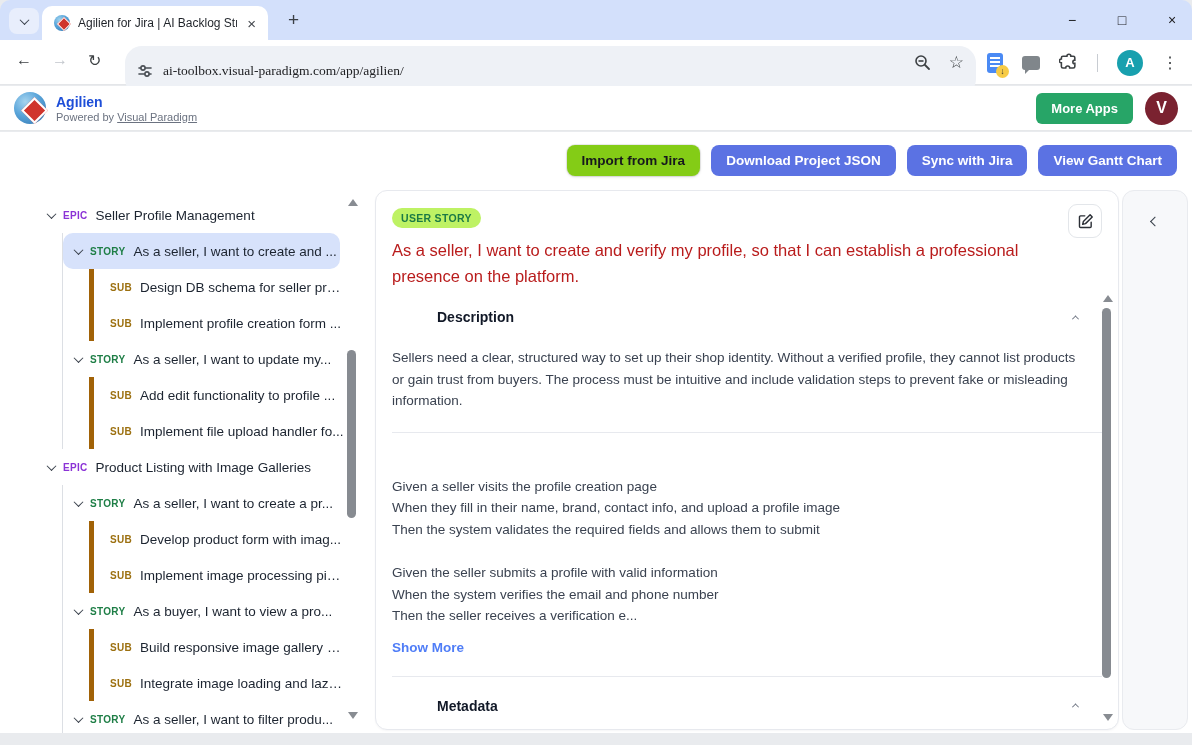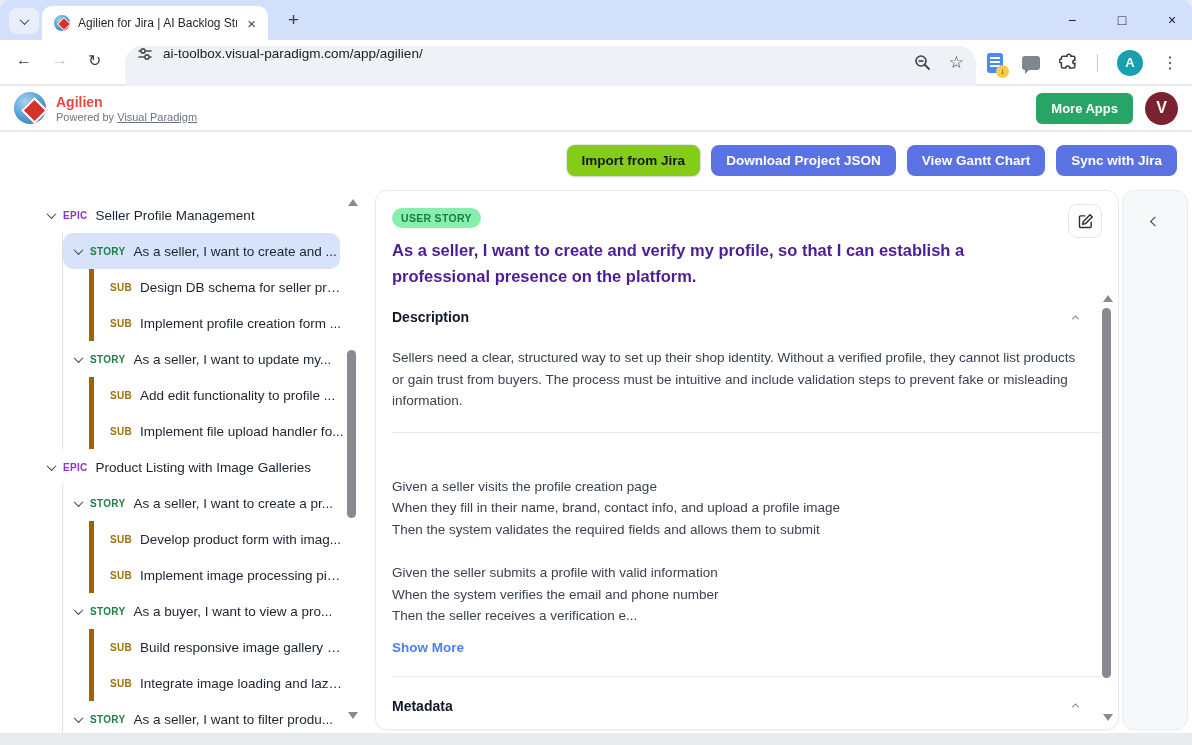--- a/index.html
+++ b/index.html
@@ -18,40 +18,40 @@
   .favicon::after, .logo-globe::after { content:""; position:absolute; background:#d0342c; border:1.5px solid #fff; transform:rotate(45deg); }
   .favicon::after { width:8px; height:8px; left:5px; top:4px; }
   .tab-title { font-size:12px; color:#1f2329; margin-left:8px; white-space:nowrap; overflow:hidden; flex:1; }
   .tab-close { font-size:15px; color:#45494f; margin-left:6px; cursor:pointer; line-height:1; padding:2px 4px; border-radius:50%; }
   .new-tab { position:absolute; left:282px; top:9px; font-size:19px; color:#3a3f46; cursor:pointer; padding:0 6px; }
   .win-controls { position:absolute; right:10px; top:0; height:40px; display:flex; align-items:center; gap:30px; }
   .win-btn { font-size:14px; color:#202124; width:20px; text-align:center; cursor:pointer; }
 
   .btoolbar { position:absolute; top:40px; left:0; right:0; height:45px; background:#fff; border-bottom:1px solid #e4e6e9; }
   .nav-ico { position:absolute; top:11px; font-size:16px; color:#3c4043; cursor:pointer; }
-  .url-pill { position:absolute; left:125px; top:6px; width:851px; height:50px; background:#eef1f6; border-radius:17px; display:flex; padding:0 12px; }
+  .url-pill { position:absolute; left:125px; top:6px; width:851px; height:50px; background:#eef1f6; border-radius:17px; display:flex; align-items:center; padding:0 12px;font-family:Liberation Serif, serif; }
   .site-info { margin-right:10px; cursor:pointer; display:flex; }
   .url-text { font-size:13.5px; color:#202124; }
   .pill-right { position:absolute; right:12px; top:0; height:33px; display:flex; align-items:center; gap:18px; }
   .ext-area { position:absolute; right:14px; top:6px; height:33px; display:flex; align-items:center; gap:19px; }
   .docs-ico { width:16px; height:20px; background:#4a8af4; border-radius:3px; position:relative; }
   .docs-ico::before { content:""; position:absolute; left:3px; top:4px; width:10px; height:2px; background:#fff; box-shadow:0 4px 0 #fff, 0 8px 0 #fff; }
   .docs-ico::after { content:"↓"; position:absolute; right:-6px; bottom:-5px; width:13px; height:13px; background:#f7cb45; border-radius:50%; font-size:9px; text-align:center; line-height:13px; color:#333; font-weight:bold; }
   .bubble-ico { width:18px; height:14px; background:#80868b; border-radius:3px; position:relative; }
   .bubble-ico::after { content:""; position:absolute; left:3px; bottom:-4px; border:4px solid transparent; border-top-color:#80868b; border-left-color:#80868b; }
   .sep { width:1px; height:18px; background:#c8ccd2; }
   .avatar-a { width:26px; height:26px; border-radius:50%; background:#18a0ae; color:#fff; font-size:13px; font-weight:bold; display:flex; align-items:center; justify-content:center; cursor:pointer; }
   .kebab { font-size:16px; color:#3c4043; cursor:pointer; }
 
   
   .app-header { position:absolute; top:86px; left:0; right:0; height:45px; background:#fff; border-bottom:1px solid #e6e8ea; display:flex; align-items:center; padding:0 14px; }
   .logo-globe { width:32px; height:32px; border-radius:50%; background:radial-gradient(circle at 35% 30%, #a6d4ef 0%, #5aa5da 45%, #2f72ad 100%); position:relative; }
   .logo-globe::after { width:15px; height:15px; left:11px; top:9px; border-width:2px; }
   .app-name-col { margin-left:10px; }
-  .app-name { font-size:14px; font-weight:bold; color:#ef4444; }
+  .app-name { font-size:14px; font-weight:bold; color:#1d4ed8; }
   .powered { font-size:11px; color:#6b7280; margin-top:1px; }
   .powered a { color:#6b7280; }
   .hdr-right { margin-left:auto; display:flex; align-items:center; gap:12px; }
   .more-apps { background:#27a567; color:#fff; font-size:13px; font-weight:bold; border:none; border-radius:6px; height:31px; padding:0 15px; cursor:pointer; font-family:inherit; }
   .avatar-v { width:33px; height:33px; border-radius:50%; background:#7a2230; color:#fff; font-weight:bold; font-size:16px; display:flex; align-items:center; justify-content:center; cursor:pointer; }
 
   
   .main { position:absolute; top:132px; left:0; right:0; height:601px; background:#fff; }
   .actions-row { position:absolute; top:13px; right:15px; display:flex; gap:11px; }
   .act-btn { height:31px; border-radius:8px; font-size:13.5px; font-weight:bold; padding:0 15px; cursor:pointer; border:none; font-family:inherit; }
@@ -80,27 +80,27 @@
   .sbar .arr.down { bottom:3px; border-top:7px solid #888c92; }
   .sbar .thumb { position:absolute; left:2px; width:9px; background:#878b91; border-radius:5px; }
   .tree-sbar { left:345px; top:64px; height:526px; }
   .tree-sbar .thumb { top:154px; height:168px; }
   .detail-sbar { right:4px; top:4px; bottom:4px; }
   .detail-sbar .thumb { top:16px; height:370px; }
 
   
   .detail-card { position:absolute; left:375px; top:58px; width:744px; height:540px; background:#fff; border:1px solid #e7e9ee; border-radius:12px; box-shadow:0 1px 2px rgba(16,24,40,0.04); }
   .card-header { padding:17px 20px 0 16px; position:relative; }
-  .badge { display:inline-block; background:#86efac; color:#1b7a45; font-size:10.5px; font-weight:bold; letter-spacing:0.3px; padding:4px 9px; border-radius:10px; }
-  .story-title { margin-top:10px; font-size:16.5px; font-weight:bold; color:#4c1d95; line-height:1.55; width:660px; }
+  .badge { display:inline-block; background:#bef264; color:#1b7a45; font-size:10.5px; font-weight:bold; letter-spacing:0.3px; padding:4px 9px; border-radius:10px; }
+  .story-title { margin-top:10px; font-size:16.5px; font-weight:normal; color:#b91c1c; line-height:1.55; width:660px; }
   .edit-btn { position:absolute; right:16px; top:13px; width:34px; height:34px; border:1px solid #e3e6ea; border-radius:9px; background:#fff; display:flex; align-items:center; justify-content:center; cursor:pointer; }
   .card-body { position:absolute; top:97px; left:0; right:0; bottom:1px; overflow:hidden; }
   .section { padding:21px 40px 20px 16px; }
   .sec-head { display:flex; align-items:center; justify-content:space-between; cursor:pointer; }
-  .sec-title { font-size:14px; font-weight:bold; color:#111827; }
+  .sec-title { font-size:14px; font-weight:bold; color:#111827;margin-left:45px; }
   .sec-body { margin-top:22px; font-size:13.5px; color:#3a4250; line-height:1.6; }
   .pre { white-space:pre-line; }
   .divider { height:1px; background:#e7e9ee; margin:0 16px; }
   .show-more { margin-top:13px; margin-left:0; color:#4f7df7; font-weight:bold; font-size:13.5px; cursor:pointer; display:inline-block; }
 
   
   .collapse-panel { position:absolute; left:1122px; top:58px; width:66px; height:540px; background:#f7f8fa; border:1px solid #e9ebef; border-radius:12px; }
   .collapse-btn { position:absolute; top:20px; left:50%; transform:translateX(-50%); cursor:pointer; }
 
   svg { display:block; }
@@ -179,22 +179,22 @@
     <button class="more-apps">More Apps</button>
     <span class="avatar-v">V</span>
   </div>
 </div>
 
 <div class="main">
 
   <div class="actions-row">
     <button class="act-btn secondary">Import from Jira</button>
     <button class="act-btn primary">Download Project JSON</button>
+    <button class="act-btn primary">Sync with Jira</button>
     <button class="act-btn primary">View Gantt Chart</button>
-    <button class="act-btn primary">Sync with Jira</button>
   </div>
 
   <div class="tree">
     <div class="trow">
       <span class="chev down tree-chev"></span>
       <span class="ttype t-epic">EPIC</span>
       <span class="tlabel">Seller Profile Management</span>
     </div>
     <div class="tgroup g1">
       <div class="trow selected">

